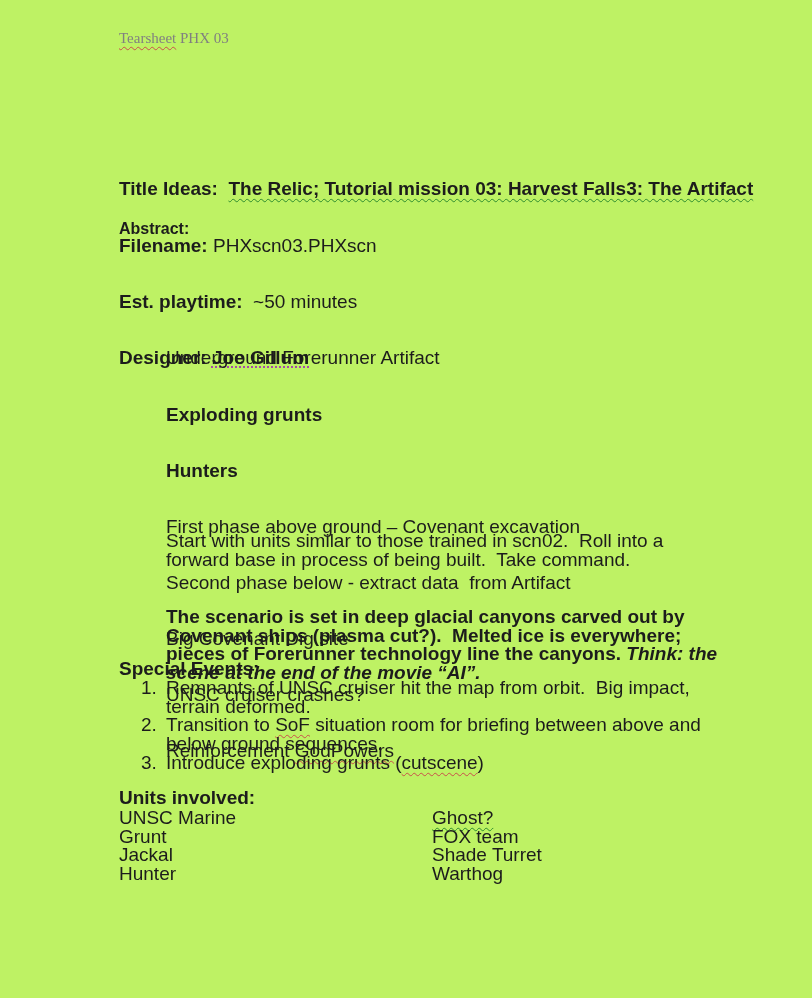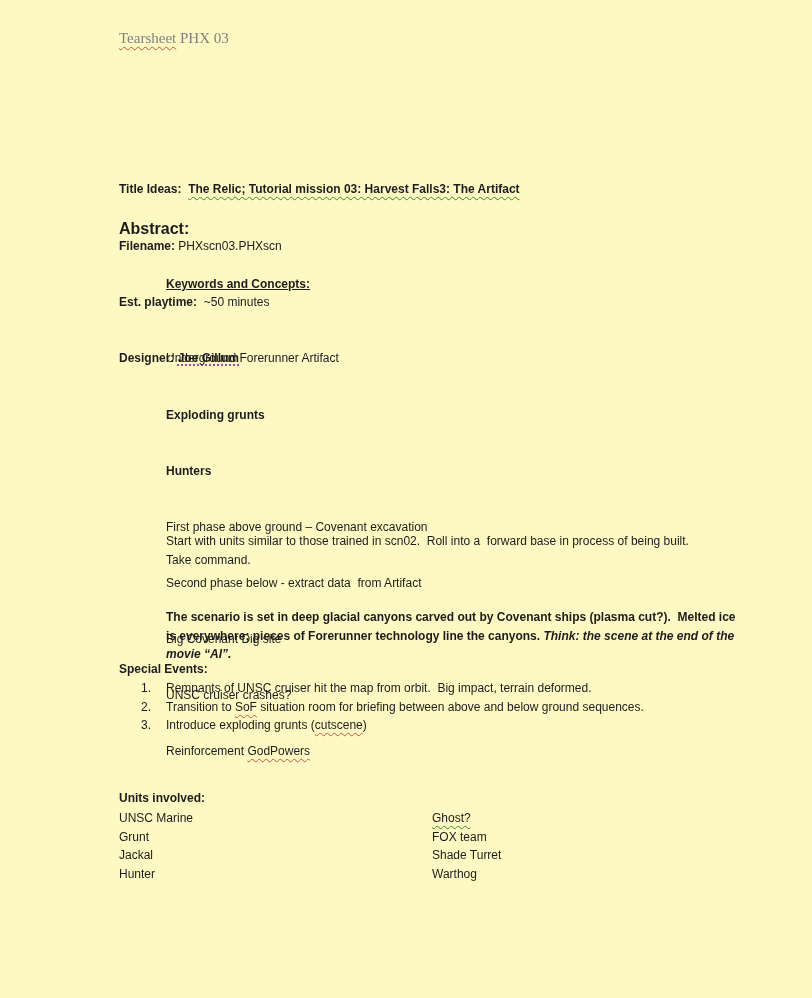--- a/index.html
+++ b/index.html
@@ -5,37 +5,37 @@
   * { margin: 0; padding: 0; box-sizing: border-box; }
   html, body { background: #ffffff; }
   body {
     width: 812px;
     height: 998px;
     font-family: "Liberation Sans", "DejaVu Sans", sans-serif;
     color: #1c1c1c;
     position: relative;
     overflow: hidden;
   }
-  .page { position: relative; width: 812px; height: 998px; background: #fef9c3; }
+  .page { position: relative; width: 812px; height: 998px; background: #bef264; }
   .abs { position: absolute; }
 
   .doc-header {
     left: 119px; top: 30px;
     font-family: "Liberation Serif", "DejaVu Serif", serif;
     font-size: 15px;
     color: #808080;
     white-space: pre;
   }
   .doc-title {
     left: 119px; top: 92px;
     font-size: 21px;
     font-weight: bold;
     letter-spacing: 0.2px;
   }
-  .body-text { font-size: 12px; line-height: 18.7px; }
+  .body-text { font-size: 19px; line-height: 18.7px; }
   .meta { left: 119px; top: 143px; white-space: pre-wrap; }
   .meta .label { font-weight: bold; }
   .meta-line { white-space: pre; }
   .bold { font-weight: bold; }
   .italic { font-style: italic; }
 
   .abstract-heading {
     left: 119px; top: 220px;
     font-size: 16px;
     font-weight: bold;
@@ -92,21 +92,20 @@
 
   <div class="abs meta body-text">
     <div class="meta-line"><span class="label">Title Ideas:  </span><span class="label wavy-green">The Relic; Tutorial mission 03: Harvest Falls3: The Artifact</span></div>
     <div class="meta-line"><span class="label">Filename: </span><span>PHXscn03.PHXscn</span></div>
     <div class="meta-line"><span class="label">Est. playtime:  </span><span>~50 minutes</span></div>
     <div class="meta-line"><span class="label">Designer: </span><span class="label dotted-purple">Joe Gillum</span></div>
   </div>
 
   <h2 class="abs abstract-heading">Abstract:</h2>
 
-  <div class="abs keywords-heading body-text">Keywords and Concepts:</div>
 
   <div class="abs keywords body-text">
     <div>Underground Forerunner Artifact</div>
     <div class="bold">Exploding grunts</div>
     <div class="bold">Hunters</div>
     <div>First phase above ground – Covenant excavation</div>
     <div>Second phase below - extract data  from Artifact</div>
     <div>Big Covenant Dig site</div>
     <div>UNSC cruiser crashes?</div>
     <div><span>Reinforcement </span><span class="wavy-red">GodPowers</span></div>

